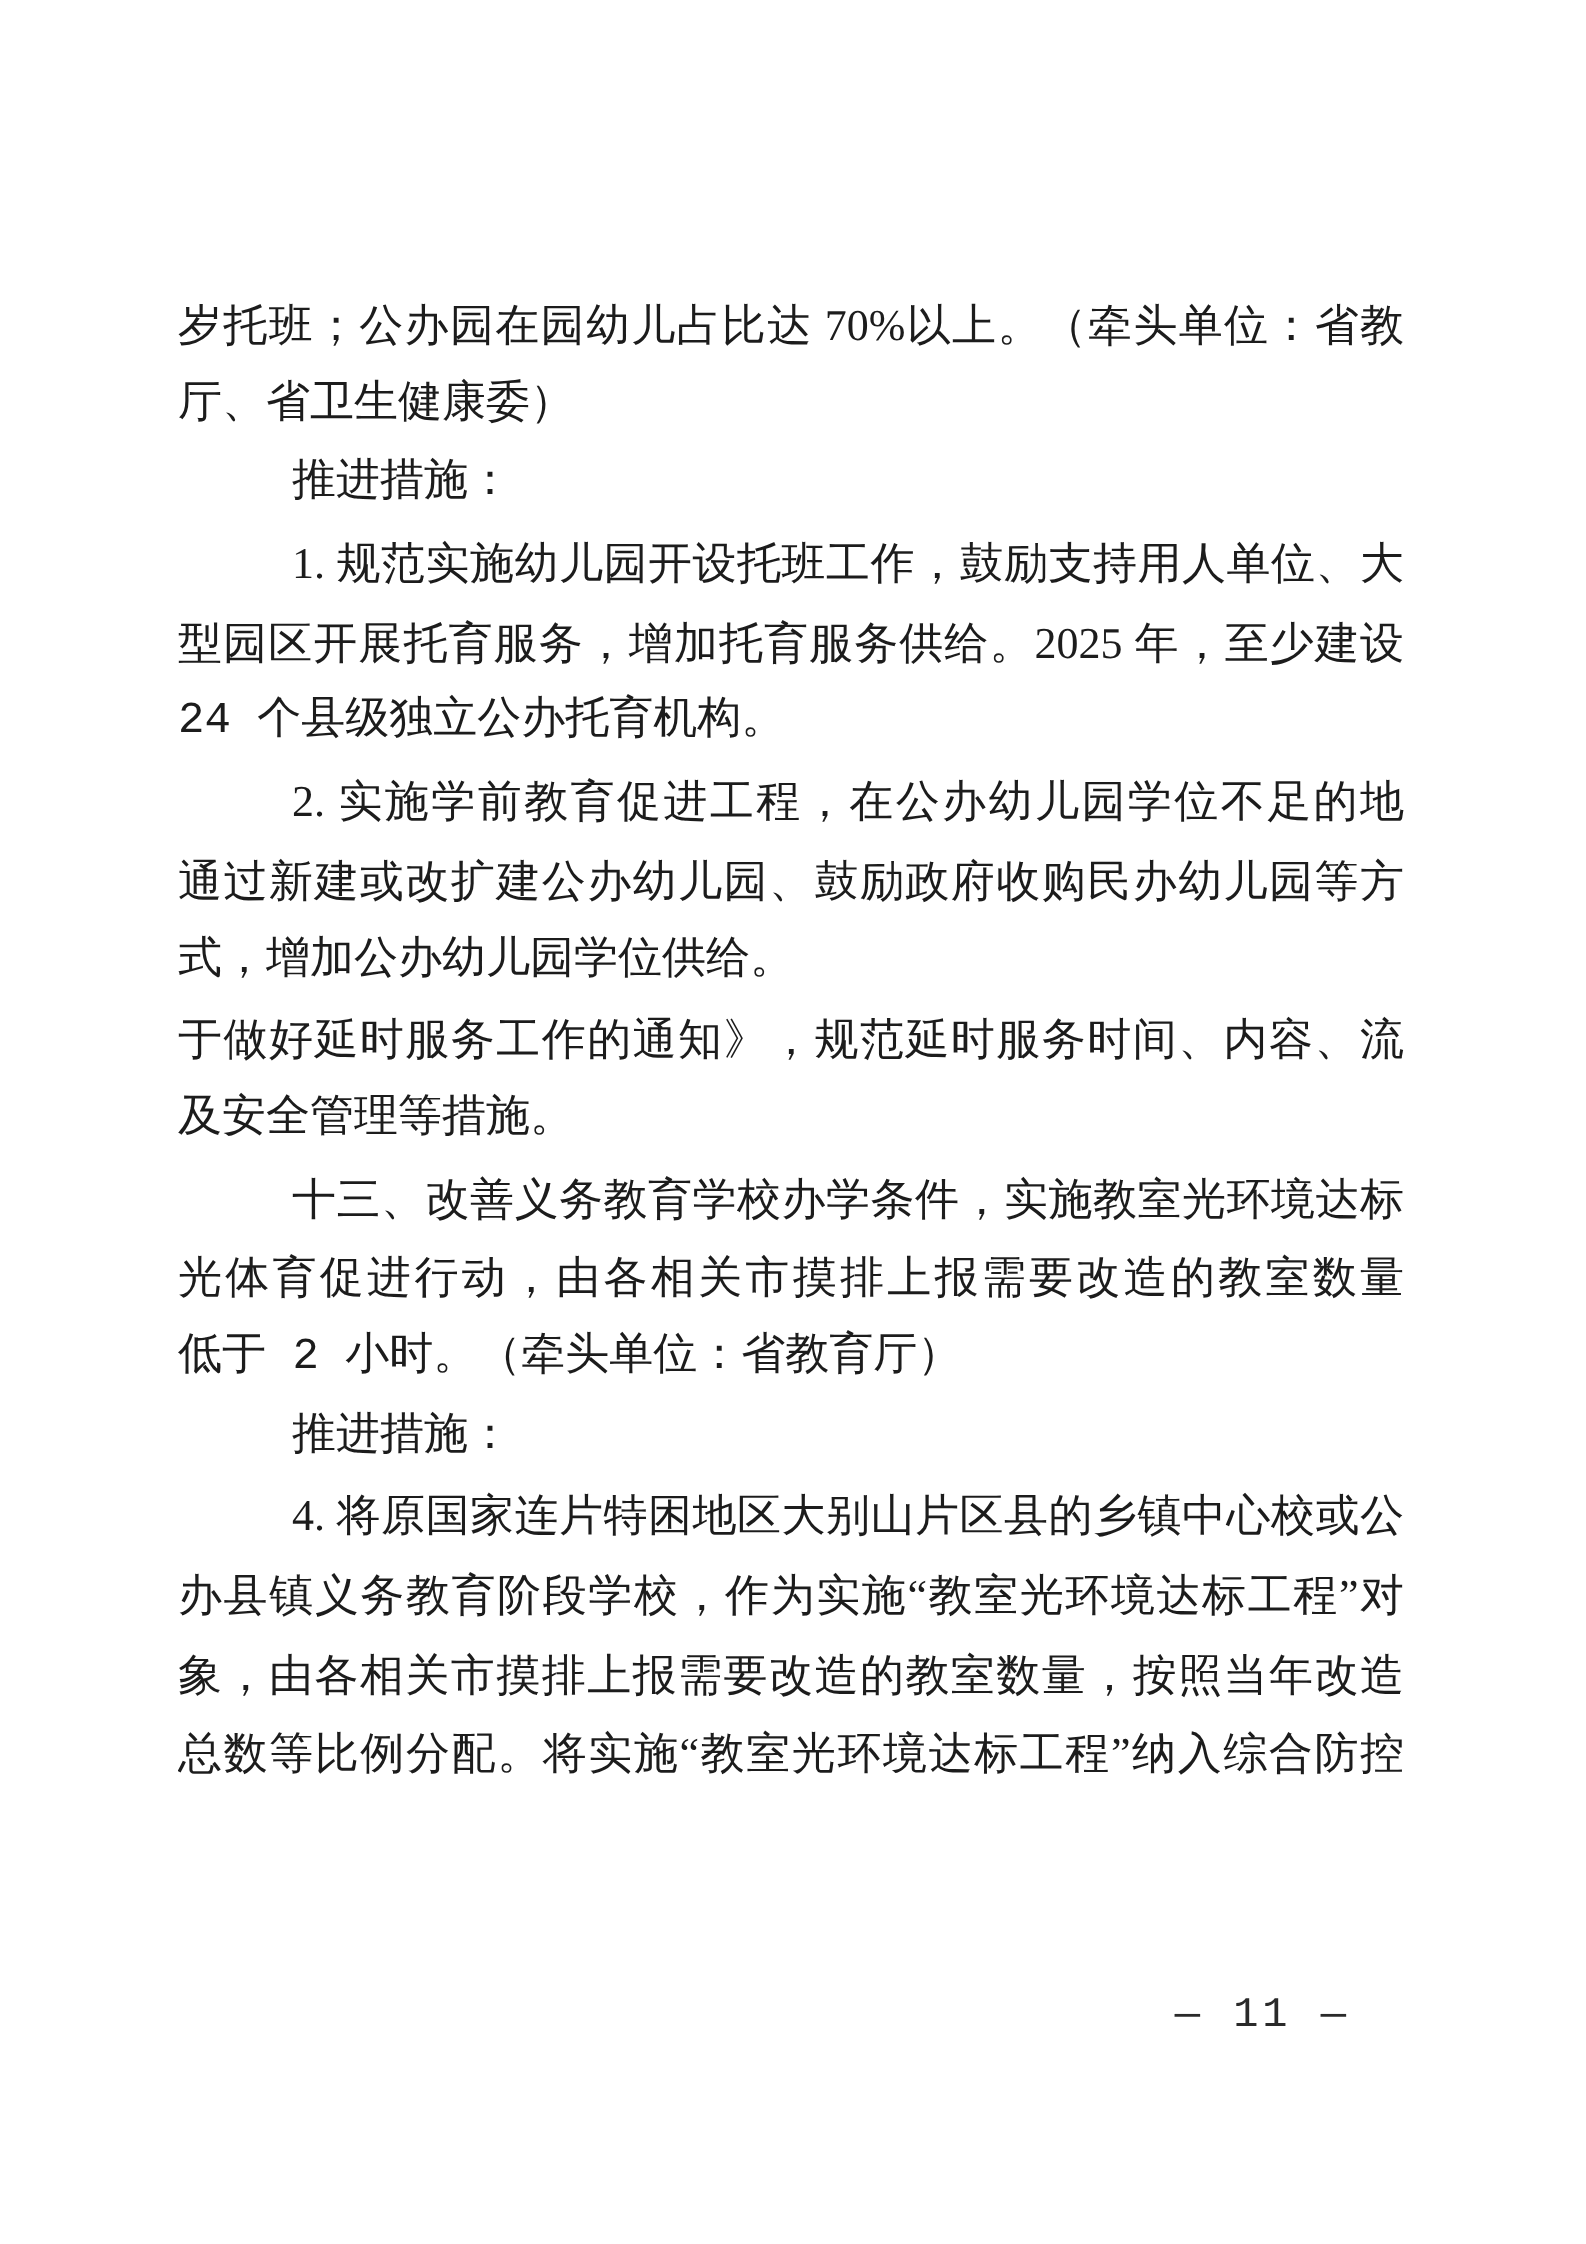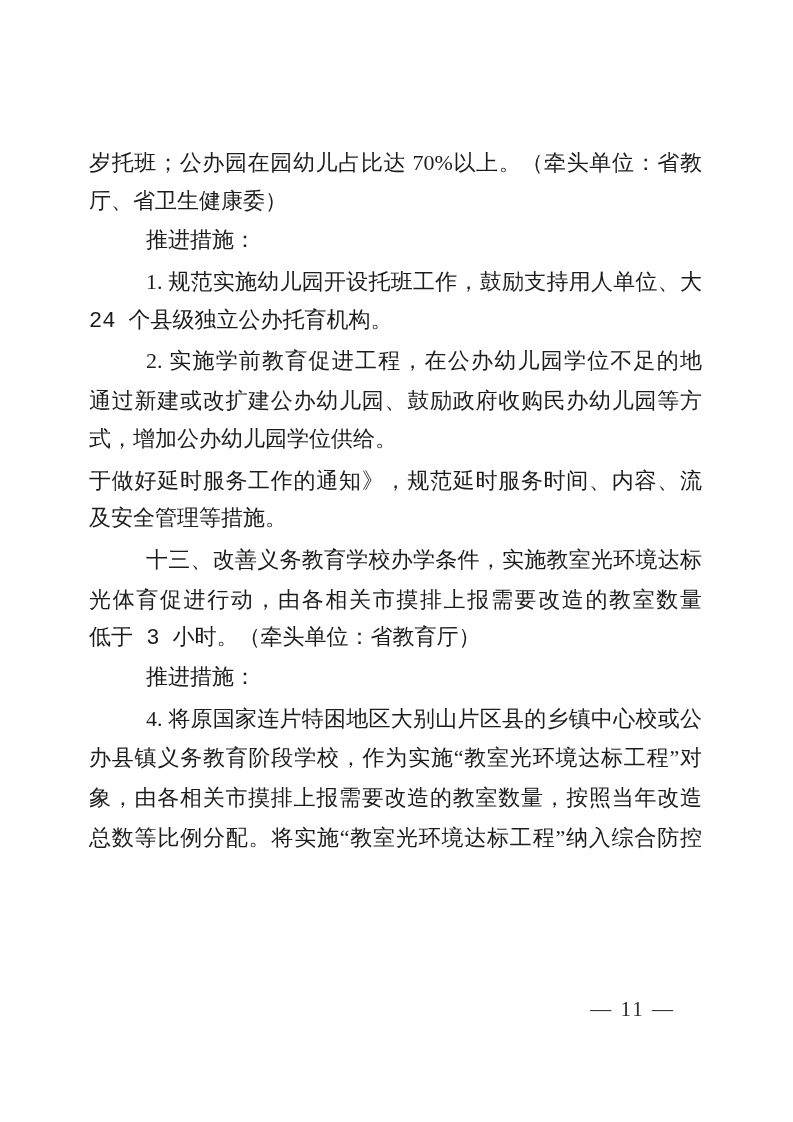--- a/index.html
+++ b/index.html
@@ -44,21 +44,21 @@
     font-family: Liberation Mono, monospace;
   }
   .line.ind {
     text-indent: 57px;
   }
   .page-footer {
     position: absolute;
     top: 995px;
     right: 118px;
     color: #2a2a2a;
-    font-family: Liberation Serif, serif;
+    font-family: Liberation Mono, monospace;
     font-size: 21px;
     line-height: 28px;
     letter-spacing: 2px;
     text-align: right;
   }
 </style>
 </head>
 <body>
 
 <div class="sheet">
@@ -69,38 +69,39 @@
       <div class="line">岁托班；公办园在园幼儿占比达 70%以上。（牵头单位：省教育</div>
       <div class="line end">厅、省卫生健康委）</div>
     </div>
 
     <div class="paragraph">
       <div class="line ind end">推进措施：</div>
     </div>
 
     <div class="paragraph">
       <div class="line ind">1. 规范实施幼儿园开设托班工作，鼓励支持用人单位、大</div>
+      <div class="line">型园区开展托育服务，增加托育服务供给。2025 年，至少建设</div>
       <div class="line end">24 个县级独立公办托育机构。</div>
     </div>
 
     <div class="paragraph">
       <div class="line ind">2. 实施学前教育促进工程，在公办幼儿园学位不足的地区，</div>
       <div class="line">通过新建或改扩建公办幼儿园、鼓励政府收购民办幼儿园等方</div>
       <div class="line end">式，增加公办幼儿园学位供给。</div>
     </div>
 
     <div class="paragraph">
       <div class="line">于做好延时服务工作的通知》，规范延时服务时间、内容、流程</div>
       <div class="line end">及安全管理等措施。</div>
     </div>
 
     <div class="paragraph">
       <div class="line ind">十三、改善义务教育学校办学条件，实施教室光环境达标</div>
       <div class="line">光体育促进行动，由各相关市摸排上报需要改造的教室数量</div>
-      <div class="line end">低于 3 小时。（牵头单位：省教育厅）</div>
+      <div class="line end">低于 2 小时。（牵头单位：省教育厅）</div>
     </div>
 
     <div class="paragraph">
       <div class="line ind end">推进措施：</div>
     </div>
 
     <div class="paragraph">
       <div class="line ind">4. 将原国家连片特困地区大别山片区县的乡镇中心校或公</div>
       <div class="line">办县镇义务教育阶段学校，作为实施“教室光环境达标工程”对</div>
       <div class="line">象，由各相关市摸排上报需要改造的教室数量，按照当年改造</div>

